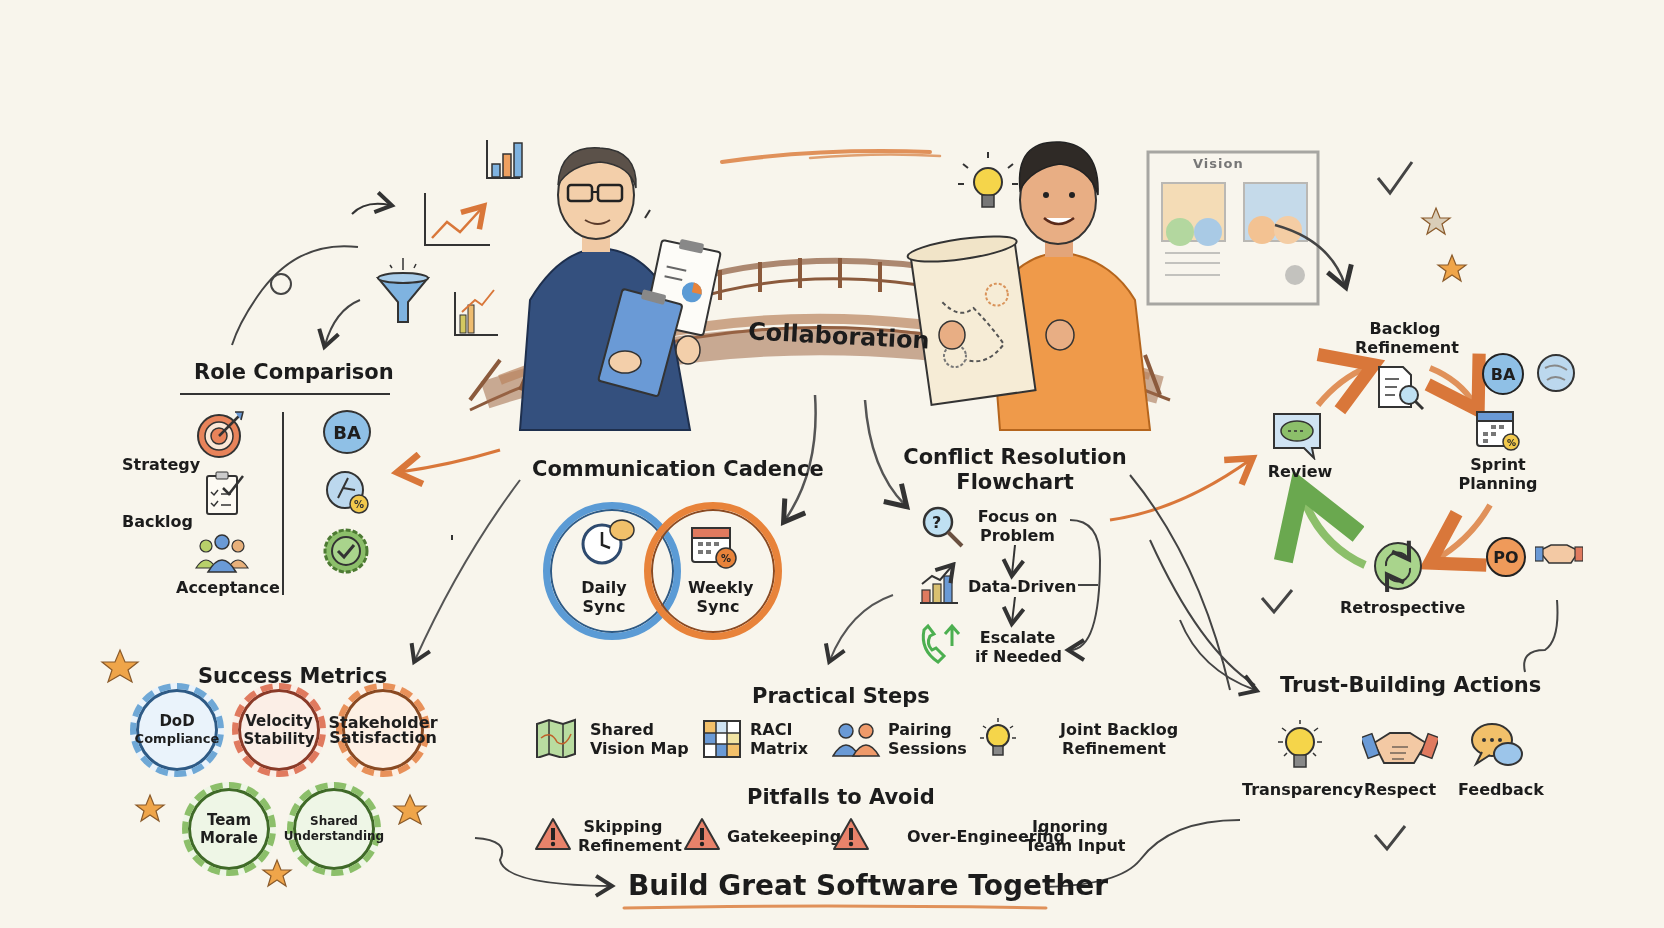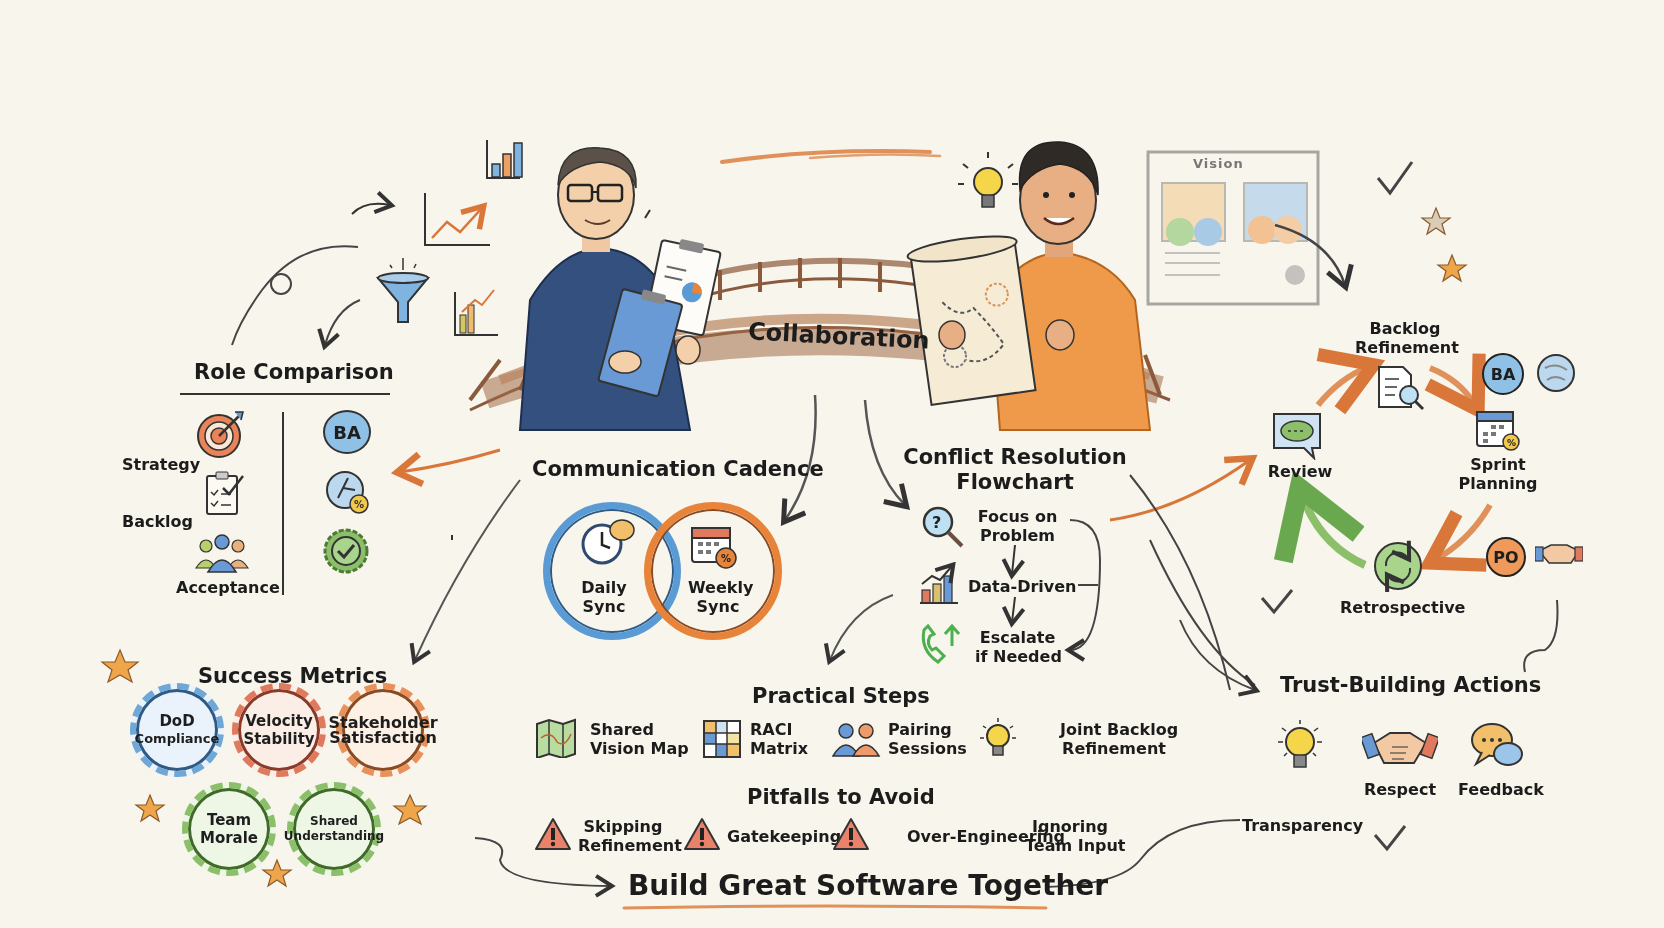--- a/index.html
+++ b/index.html
@@ -502,21 +502,21 @@
 </section>
 
 <section>
   <div class="abs h2 hand" style="left:1280px; top:673px;">Trust-Building Actions</div>
 
   <svg class="icon" style="left:1272px; top:716px;" width="56" height="62">
     <circle cx="28" cy="26" r="14" fill="#f5d54a" stroke="#333" stroke-width="2"></circle>
     <rect x="22" y="39" width="12" height="12" fill="#888" stroke="#333" stroke-width="1.5"></rect>
     <path d="M28,4 L28,8 M10,12 L14,15 M46,12 L42,15 M6,26 L11,26 M45,26 L50,26 M12,40 L15,37 M44,40 L41,37" stroke="#333" stroke-width="1.5"></path>
   </svg>
-  <div class="abs lbl hand" style="left:1242px; top:816px; width:112px;">Transparency</div>
+  <div class="abs lbl hand" style="left:1242px; top:780px; width:112px;">Transparency</div>
 
   <svg class="icon" style="left:1362px; top:725px;" width="76" height="48">
     <path d="M12,18 L28,8 L48,8 L64,18 L52,38 L22,38 Z" fill="#f3c9a4" stroke="#333" stroke-width="1.8"></path>
     <path d="M30,22 L46,22 M28,28 L44,28 M30,34 L42,34" stroke="#333" stroke-width="1.2"></path>
     <rect x="2" y="10" width="12" height="22" transform="rotate(-20 8 21)" fill="#6a9ad6" stroke="#333" stroke-width="1.5"></rect>
     <rect x="62" y="10" width="12" height="22" transform="rotate(20 68 21)" fill="#e07a5f" stroke="#333" stroke-width="1.5"></rect>
   </svg>
   <div class="abs lbl hand" style="left:1360px; top:780px; width:80px;">Respect</div>
 
   <svg class="icon" style="left:1468px; top:720px;" width="58" height="56">

